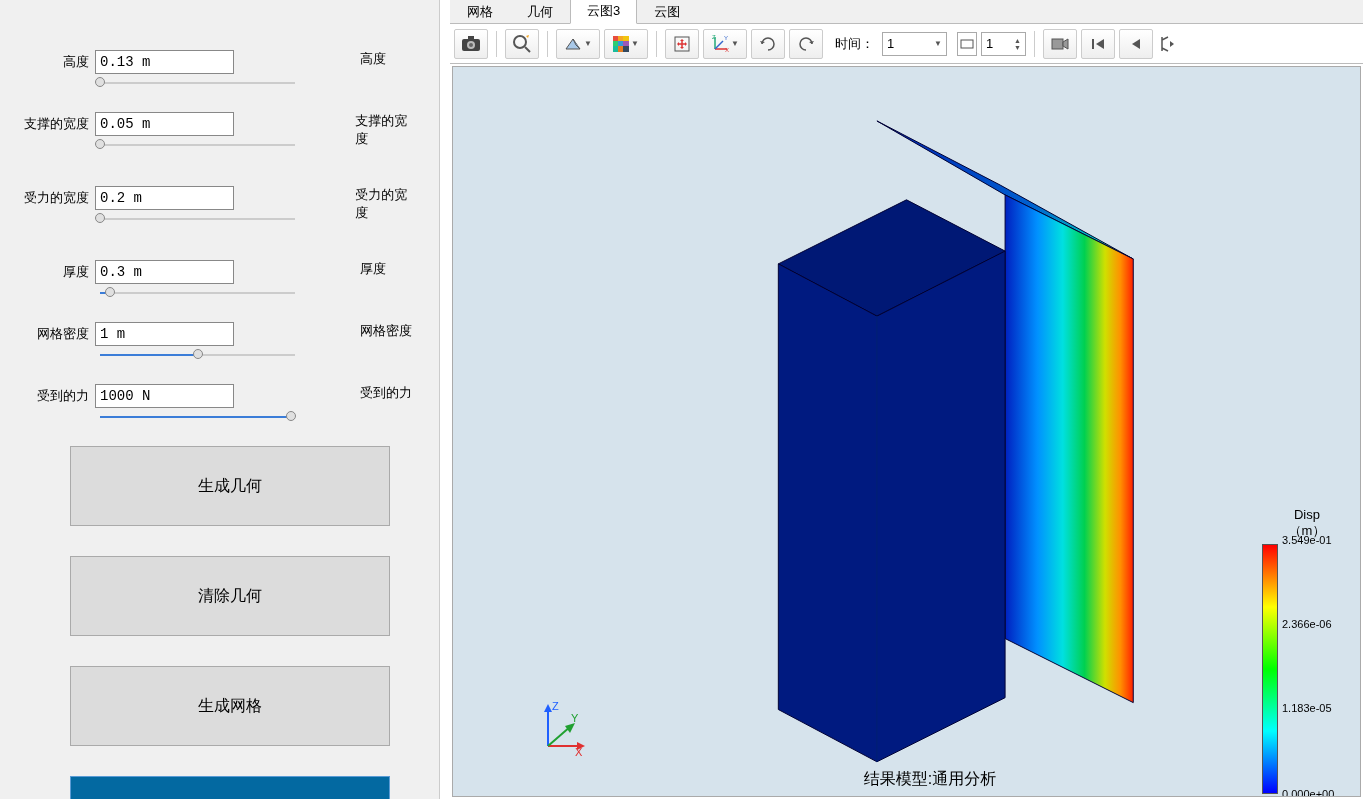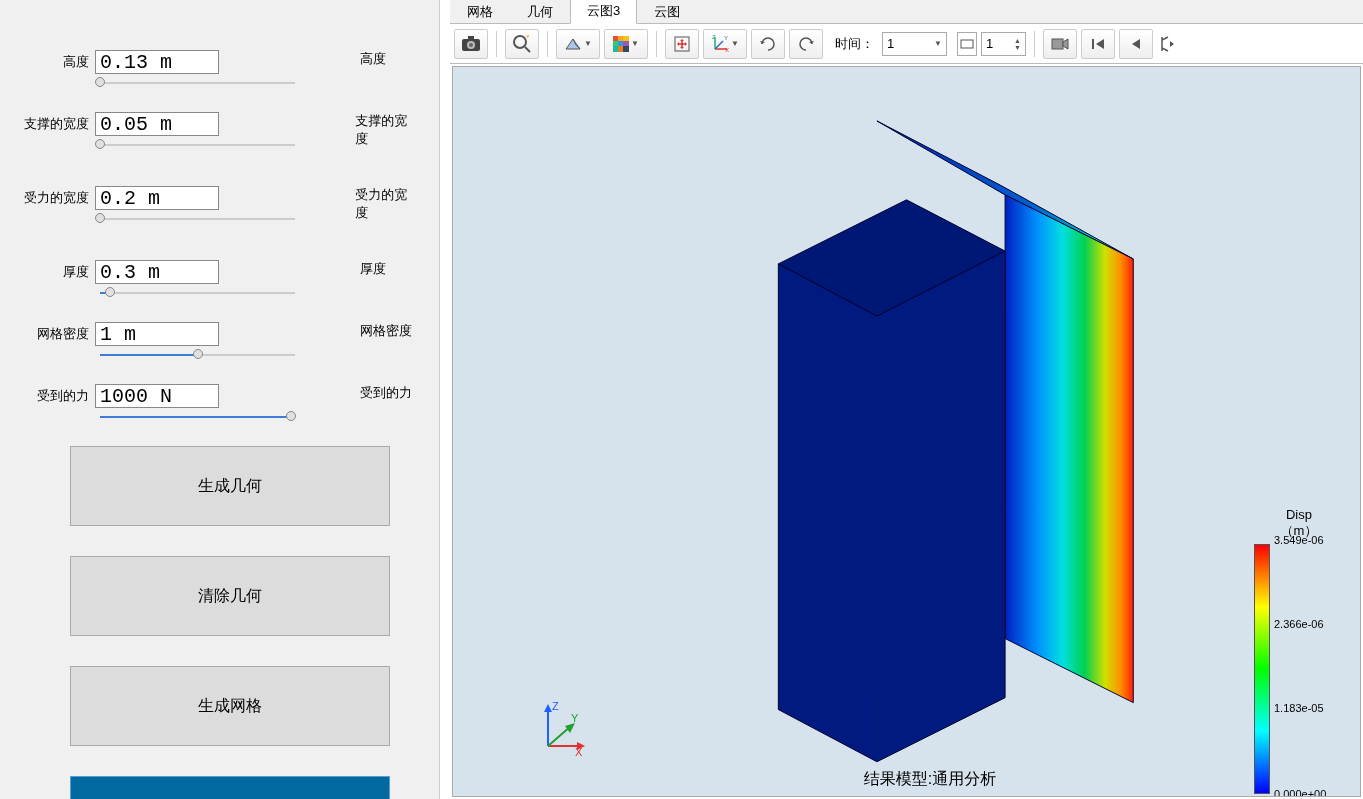--- a/index.html
+++ b/index.html
@@ -30,27 +30,27 @@
     align-items: center;
     width: 280px;
   }
   .param-label-left {
     width: 75px;
     text-align: right;
     padding-right: 6px;
     font-size: 13px;
   }
   .param-input {
-    width: 124px;
+    width: 139px;
     height: 24px;
     border: 1px solid #888;
     background: #fff;
     padding: 2px 4px;
     font-family: "Courier New", monospace;
-    font-size: 20px;
+    font-size: 14px;
   }
   .param-label-right {
     margin-left: 60px;
     font-size: 13px;
   }
   .slider {
     position: absolute;
     left: 80px;
     top: 26px;
     width: 195px;
@@ -208,21 +208,21 @@
   .status-label {
     position: absolute;
     bottom: 6px;
     left: 50%;
     transform: translateX(-50%);
     font-size: 16px;
     padding-left: 47px;
   }
   .legend {
     position: absolute;
-    right: 16px;
+    right: 8px;
     top: 440px;
     width: 90px;
   }
   .legend-title {
     text-align: center;
     font-size: 13px;
   }
   .legend-bar {
     width: 16px;
     height: 250px;
@@ -507,21 +507,21 @@
 
     <div class="status-label">结果模型:通用分析</div>
 
     
     <div class="legend">
       <div class="legend-title">Disp</div>
       <div class="legend-title">（m）</div>
       <div style="display:flex;position:relative">
         <div class="legend-bar"></div>
         <div class="legend-ticks" id="legend-ticks">
-            <div class="legend-tick" style="top: calc(0% - 6px);">3.549e-06</div>
+            <div class="legend-tick" style="top: calc(0% - 6px);">3.549e-01</div>
             <div class="legend-tick" style="top: calc(33% - 6px);">2.366e-06</div>
             <div class="legend-tick" style="top: calc(66% - 6px);">1.183e-05</div>
             <div class="legend-tick" style="top: calc(100% - 6px);">0.000e+00</div>
           </div>
       </div>
     </div>
   </div>
 </div>
 
 </body></html>

